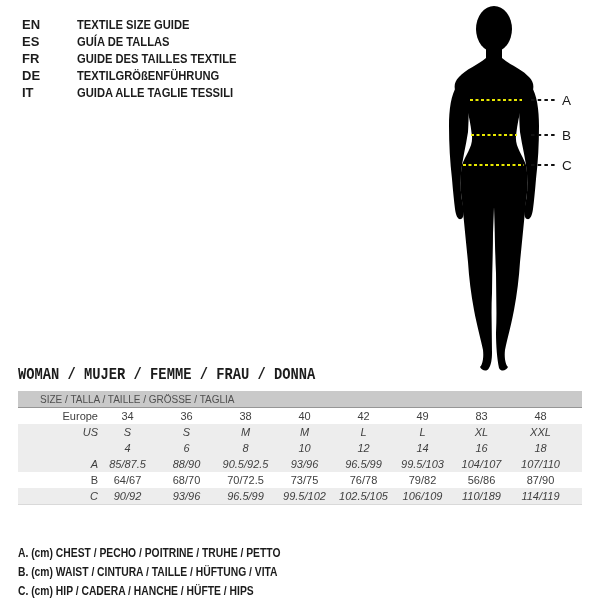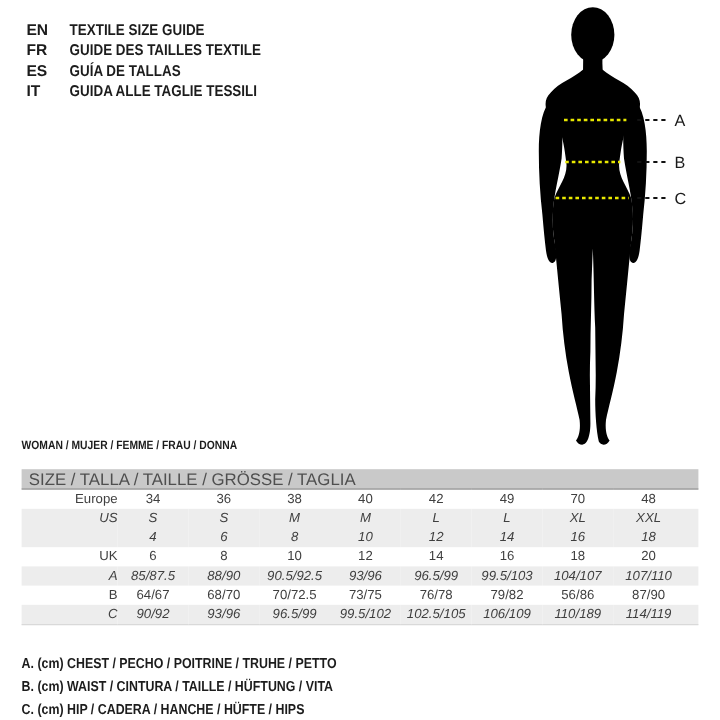--- a/index.html
+++ b/index.html
@@ -5,67 +5,71 @@
   html,body{margin:0;padding:0;}
   body{
     width:600px;height:600px;position:relative;background:#ffffff;
     font-family:"Liberation Sans","DejaVu Sans",sans-serif;
     color:#1c1c1c;overflow:hidden;
   }
   .cond{transform:scaleX(.86);transform-origin:left center;display:inline-block;white-space:nowrap;}
 
   
   .lang-block{position:absolute;left:22px;top:16px;}
-  .lang-row{display:flex;height:17px;align-items:center;font-size:13px;font-weight:bold;}
+  .lang-row{display:flex;height:17px;align-items:center;font-size:13px;font-weight:bold;gap:19px;}
   .lang-code{width:36px;flex:0 0 36px;}
   .lang-title{white-space:nowrap;}
 
   
   .figure-wrap{position:absolute;left:430px;top:4px;width:170px;height:368px;}
   .figure-wrap svg{display:block;width:170px;height:368px;}
   .marker-text{font-size:13.5px;fill:#1a1a1a;font-family:"Liberation Sans","DejaVu Sans",sans-serif;}
 
   
-  .section-title{position:absolute;left:18px;top:366px;font-size:10px;font-weight:bold;}
+  .section-title{position:absolute;left:18px;top:366px;font-size:16px;font-weight:bold;font-family:Liberation Mono, monospace;}
 
   
   table.size-table{
     position:absolute;left:18px;top:391px;width:564px;
     border-collapse:collapse;table-layout:fixed;
     font-size:11px;color:#3f3f3f;
   }
   table.size-table th{
     background:#c9c9c9;color:#4f4f4f;font-weight:400;text-align:left;
-    padding:0 0 0 6px;height:16px;border-bottom:1px solid #969696;
-    font-size:14px;white-space:nowrap;
+    padding:0 0 0 22px;height:16px;border-bottom:1px solid #969696;
+    font-size:10px;white-space:nowrap;
   }
   table.size-table td{height:16px;text-align:center;padding:0;white-space:nowrap;}
   table.size-table td.rlabel{text-align:right;padding-left:5px;}
   table.size-table tr.shaded{background:#ededed;font-style:italic;}
   table.size-table tr:last-child td{border-bottom:1px solid #d9d9d9;}
 
   
   .legend{position:absolute;left:18px;top:546px;}
   .legend-line{height:19px;font-size:12px;font-weight:bold;display:block;}
 </style>
 </head>
 <body>
 
 <div class="lang-block">
     <div class="lang-row">
       <span class="lang-code">EN</span>
       <span class="lang-title cond">TEXTILE SIZE GUIDE</span>
     </div>
     <div class="lang-row">
+      <span class="lang-code">ES</span>
+      <span class="lang-title cond">GUÍA DE TALLAS</span>
+    </div>
+    <div class="lang-row">
       <span class="lang-code">FR</span>
       <span class="lang-title cond">GUIDE DES TAILLES TEXTILE</span>
     </div>
     <div class="lang-row">
-      <span class="lang-code">ES</span>
-      <span class="lang-title cond">GUÍA DE TALLAS</span>
+      <span class="lang-code">DE</span>
+      <span class="lang-title cond">TEXTILGRÖßENFÜHRUNG</span>
     </div>
     <div class="lang-row">
       <span class="lang-code">IT</span>
       <span class="lang-title cond">GUIDA ALLE TAGLIE TESSILI</span>
     </div>
   </div>
 
 <div class="figure-wrap">
   <svg viewBox="0 0 170 368">
     <g fill="#000000">
@@ -131,21 +135,21 @@
   </thead>
   <tbody id="size-table-body">
       <tr>
         <td class="rlabel">Europe</td>
         <td>34</td>
         <td>36</td>
         <td>38</td>
         <td>40</td>
         <td>42</td>
         <td>49</td>
-        <td>70</td>
+        <td>83</td>
         <td>48</td>
         <td></td>
       </tr>
       <tr class="shaded">
         <td class="rlabel">US</td>
         <td>S</td>
         <td>S</td>
         <td>M</td>
         <td>M</td>
         <td>L</td>
@@ -157,32 +161,20 @@
       <tr class="shaded">
         <td class="rlabel"></td>
         <td>4</td>
         <td>6</td>
         <td>8</td>
         <td>10</td>
         <td>12</td>
         <td>14</td>
         <td>16</td>
         <td>18</td>
-        <td></td>
-      </tr>
-      <tr>
-        <td class="rlabel">UK</td>
-        <td>6</td>
-        <td>8</td>
-        <td>10</td>
-        <td>12</td>
-        <td>14</td>
-        <td>16</td>
-        <td>18</td>
-        <td>20</td>
         <td></td>
       </tr>
       <tr class="shaded">
         <td class="rlabel">A</td>
         <td>85/87.5</td>
         <td>88/90</td>
         <td>90.5/92.5</td>
         <td>93/96</td>
         <td>96.5/99</td>
         <td>99.5/103</td>

